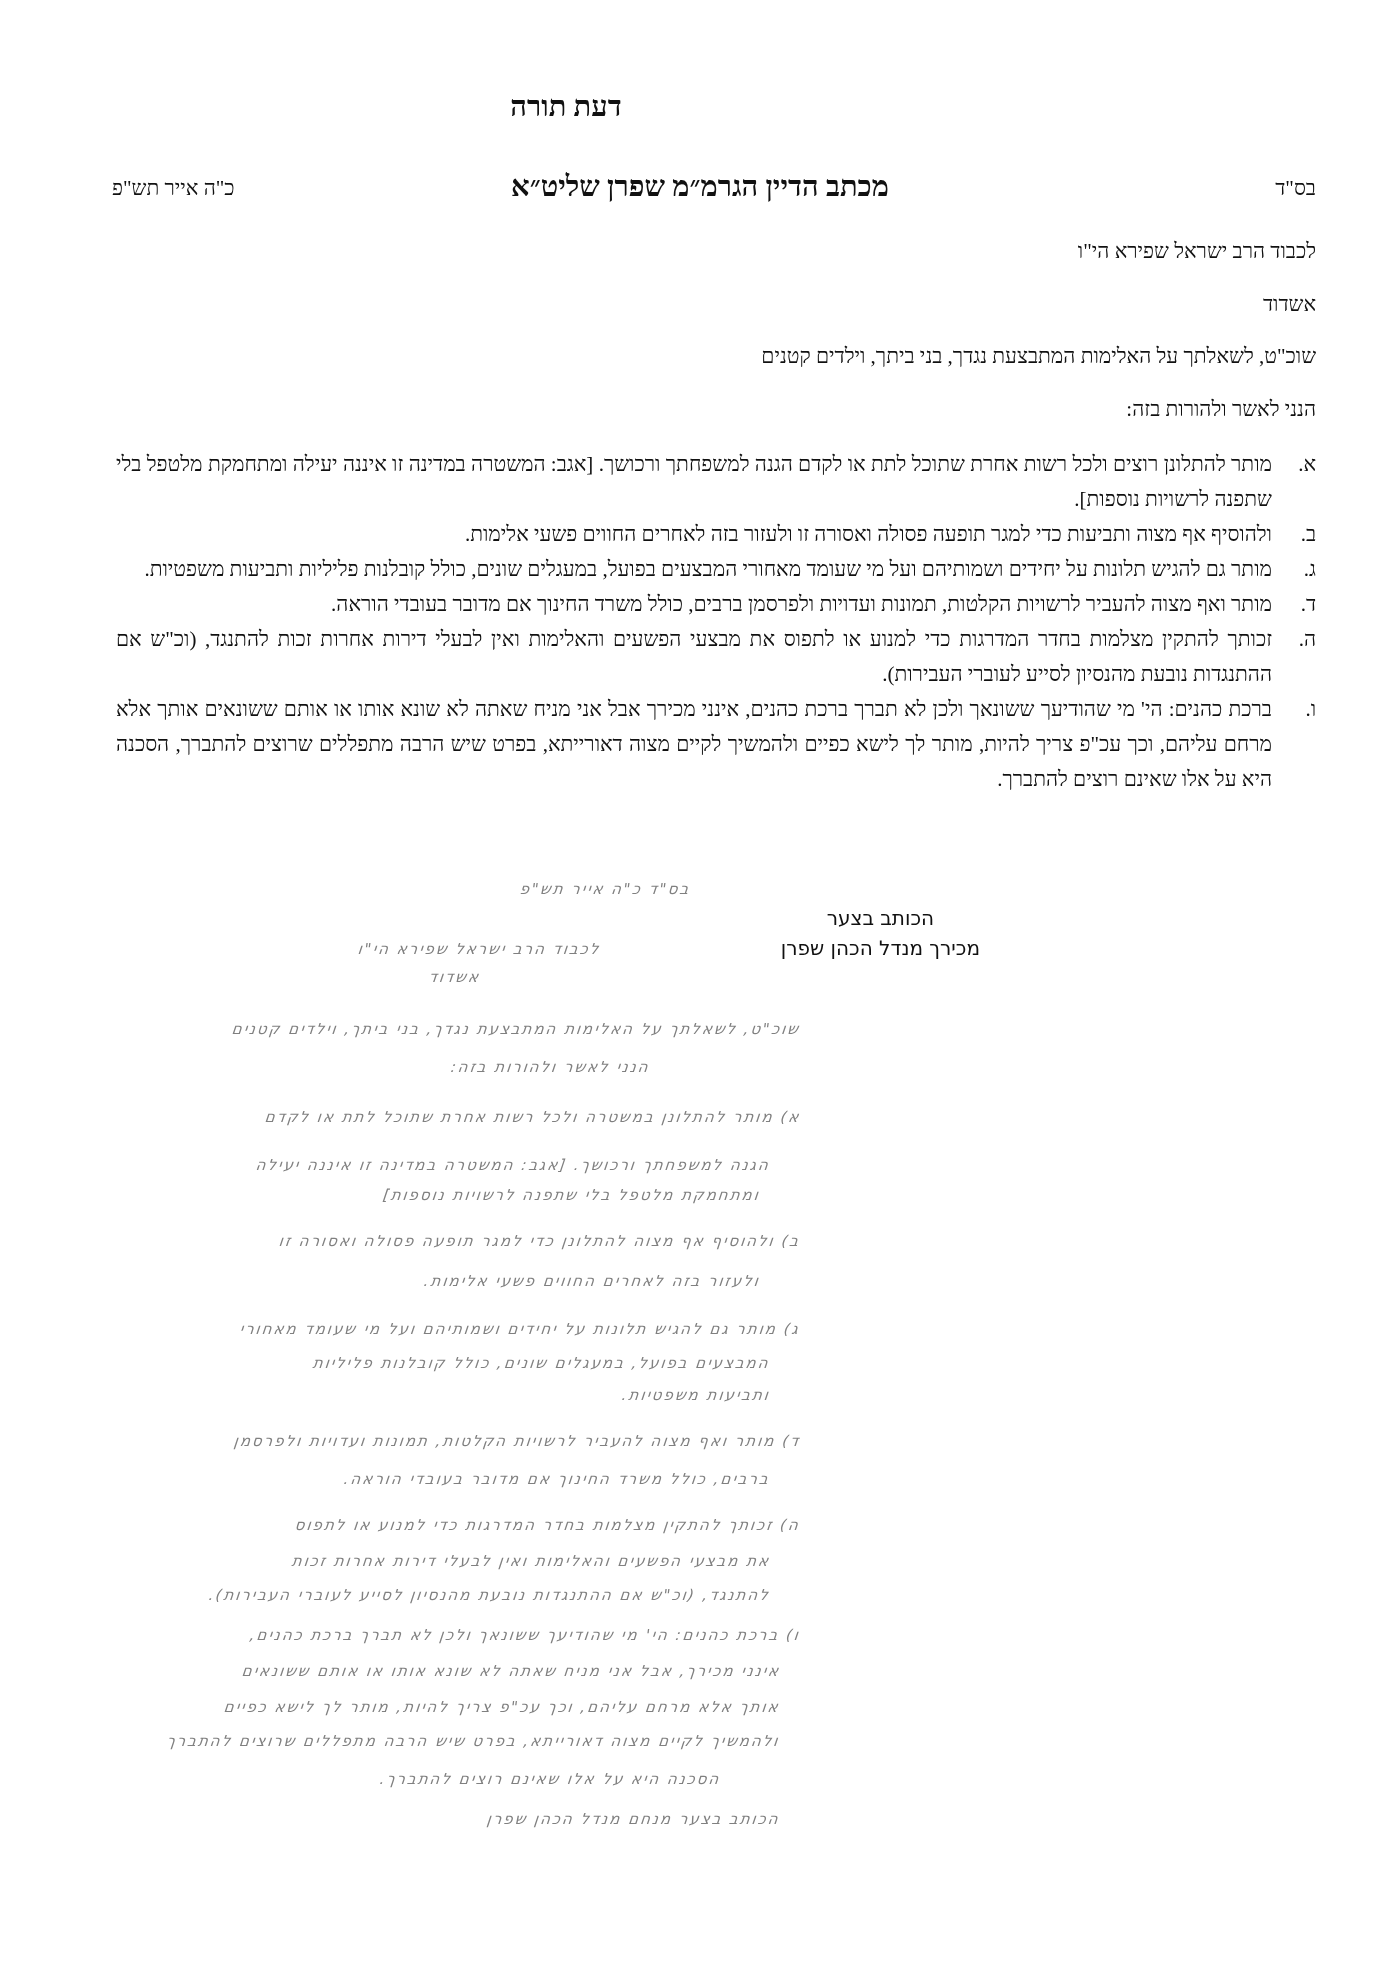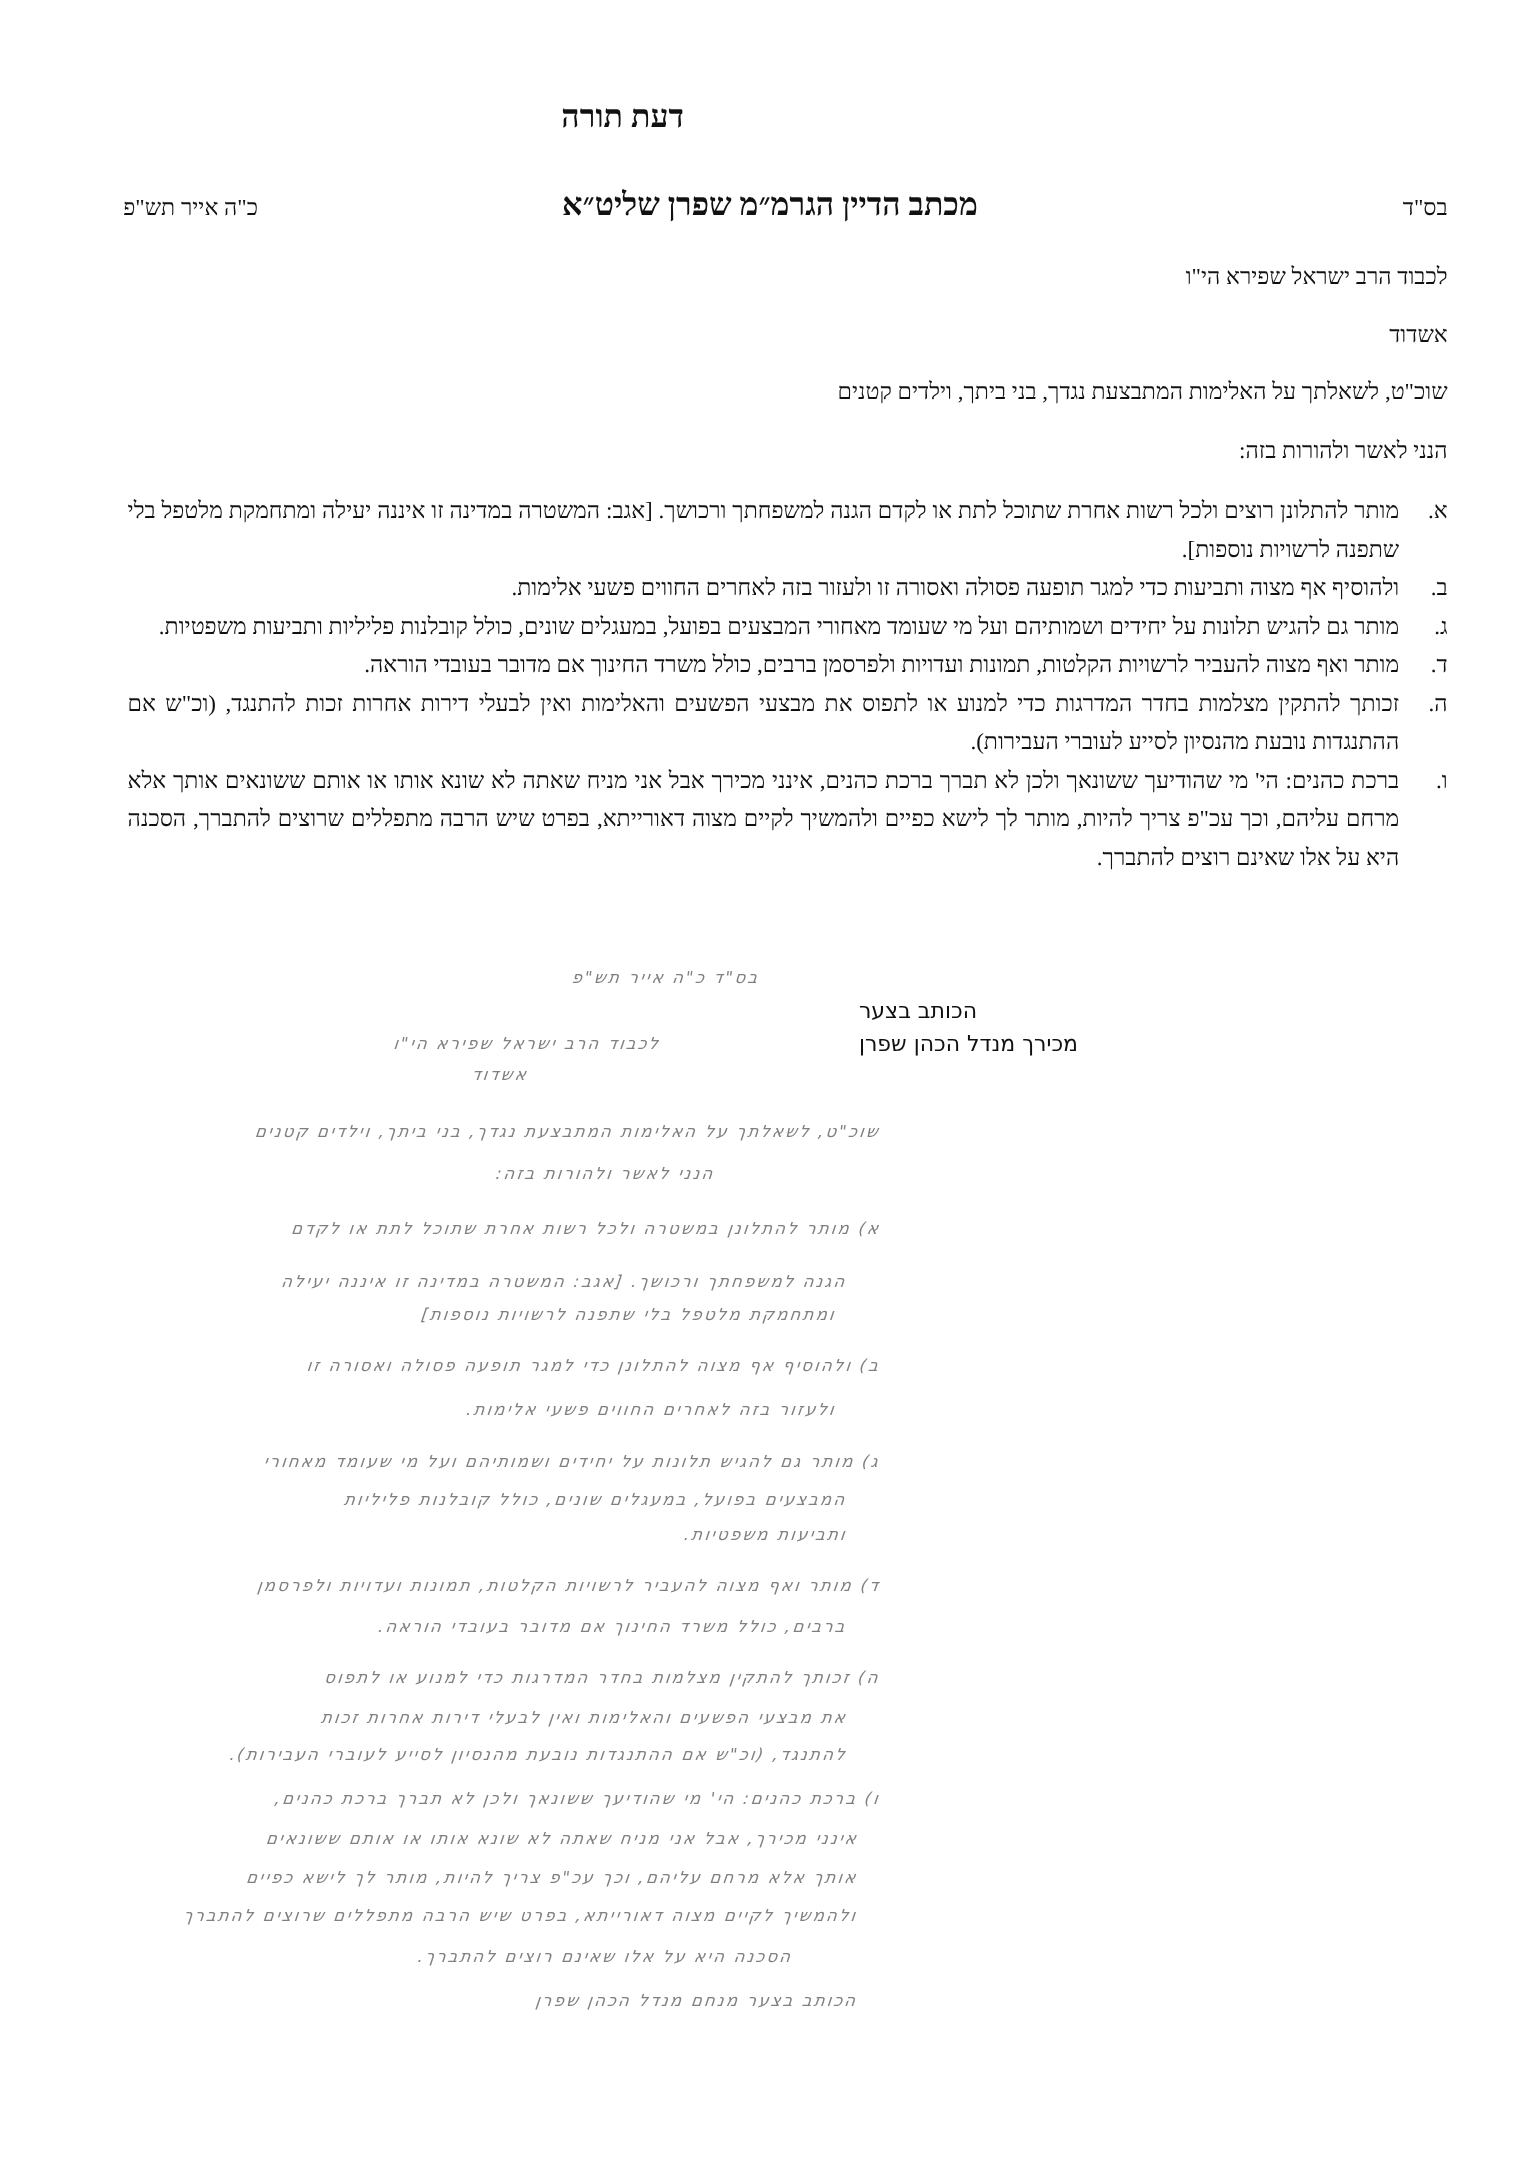--- a/index.html
+++ b/index.html
@@ -95,21 +95,21 @@
       text-align-last: right;
     }
 
     .signature {
       position: absolute;
       top: 903px;
       right: 420px;
       font-family: "DejaVu Sans", sans-serif;
       font-size: 20px;
       line-height: 30px;
-      text-align: left;
+      text-align: center;
     }
 
     
     .handwritten {
       position: absolute;
       top: 880px;
       left: 160px;
       width: 640px;
       height: 960px;
       direction: rtl;

